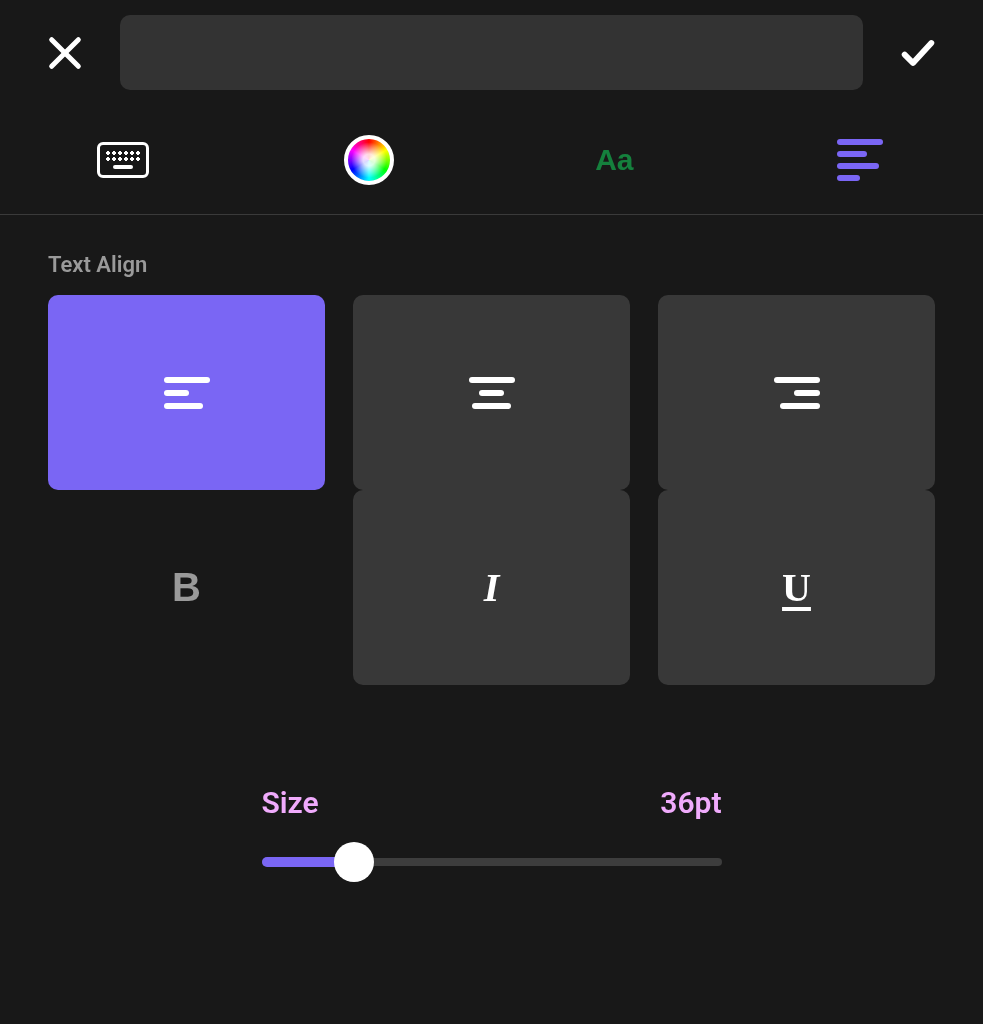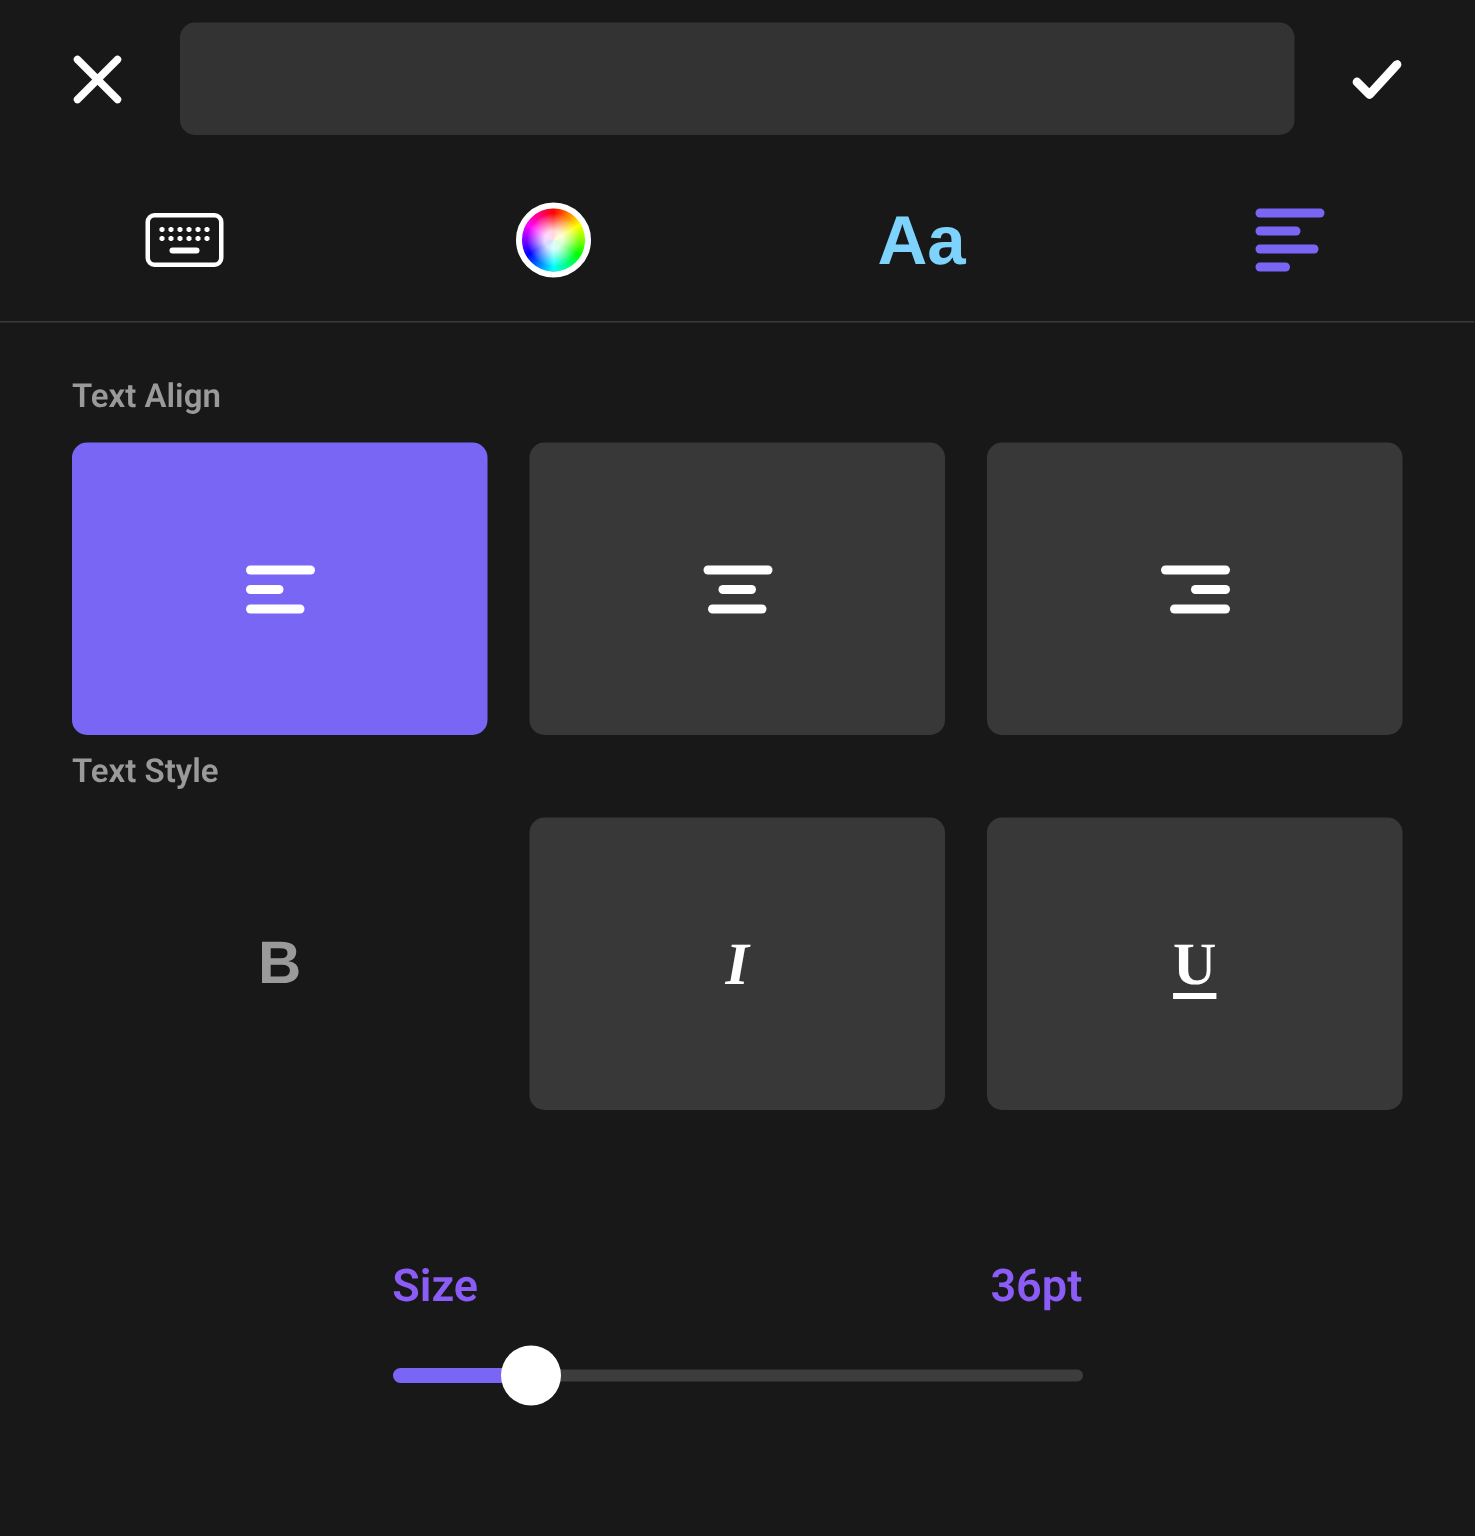--- a/index.html
+++ b/index.html
@@ -88,22 +88,22 @@
     content: "";
     position: absolute;
     inset: 0;
     border-radius: 50%;
     background: radial-gradient(circle, rgba(255,255,255,0.85) 20%, rgba(255,255,255,0) 60%);
   }
 
   
   .aa-icon {
     font-weight: 700;
-    font-size: 46px;
-    color: #7dd3fc;
+    font-size: 30px;
+    color: #15803d;
     font-family: "Segoe UI", Arial, sans-serif;
   }
 
   
   .tab-align-lines {
     width: 46px;
   }
   .tab-align-lines .line {
     height: 6px;
     background: #7A66F4;
@@ -176,21 +176,21 @@
   
   .size-panel {
     margin: 100px auto 0 auto;
     width: 460px;
   }
   .size-row {
     display: flex;
     justify-content: space-between;
     font-size: 30px;
     font-weight: 600;
-    color: #8b5cf6;
+    color: #f0abfc;
     margin-bottom: 22px;
   }
   .slider {
     position: relative;
     height: 40px;
   }
   .slider-track {
     position: absolute;
     top: 50%; left: 0; right: 0;
     transform: translateY(-50%);
@@ -274,21 +274,20 @@
     </div>
     <div class="tile">
       <div class="align-lines align-right">
         <div class="aline a1"></div>
           <div class="aline a2"></div>
           <div class="aline a3"></div>
       </div>
     </div>
   </div>
 
-  <div class="section-label">Text Style</div>
   <div class="grid3">
     <div class="tile transparent">
       <span class="style-glyph" style="font-family: Arial, sans-serif;">B</span>
     </div>
     <div class="tile">
       <span class="style-glyph white style-italic">I</span>
     </div>
     <div class="tile">
       <span class="style-glyph white style-underline">U</span>
     </div>

